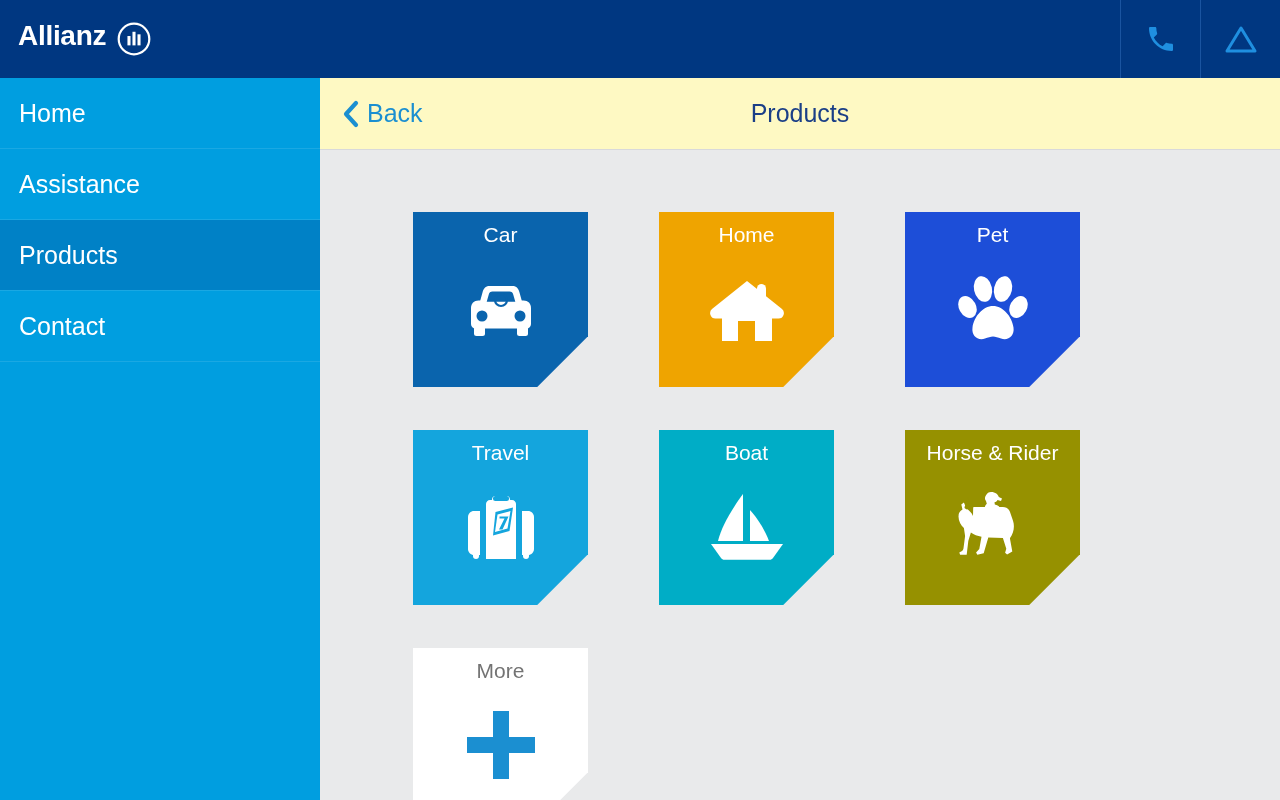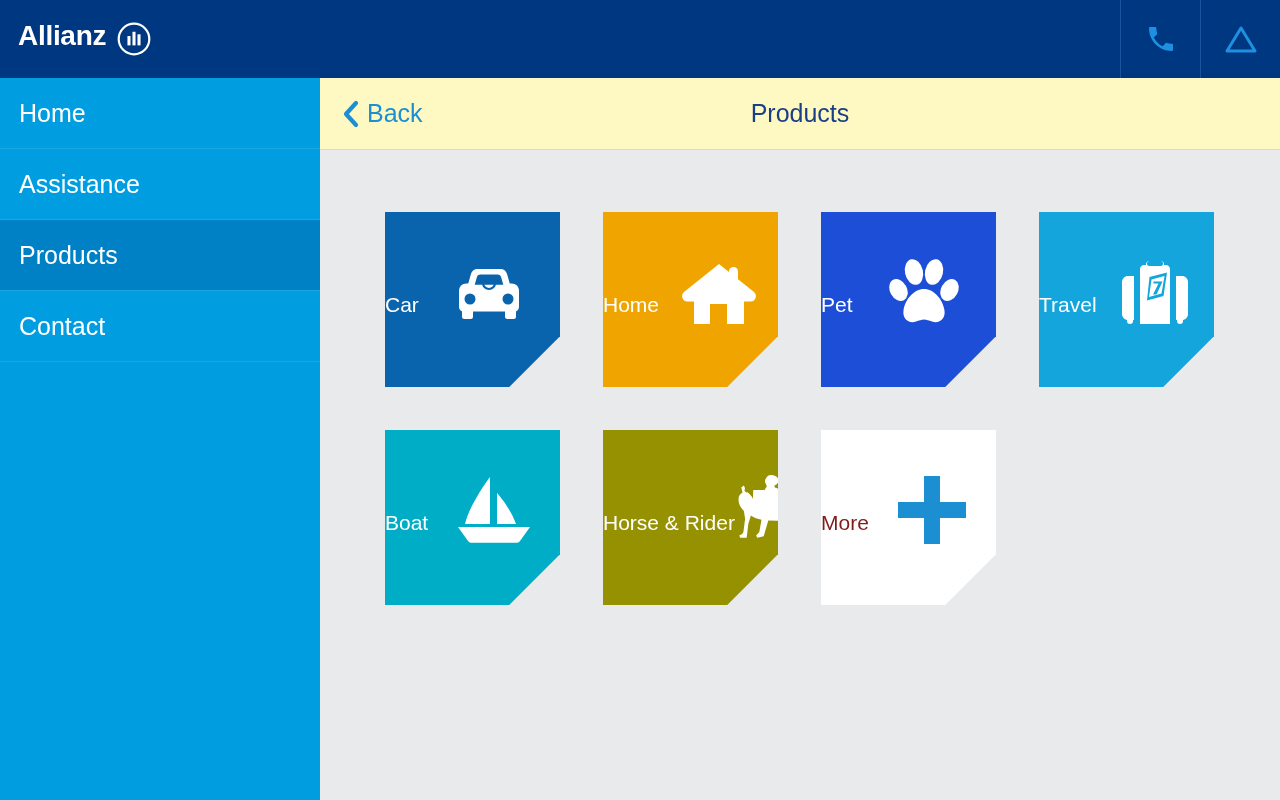--- a/index.html
+++ b/index.html
@@ -84,29 +84,29 @@
     width:850px;
     display:flex; flex-wrap:wrap;
     gap:43px 43px;
   }
   .tile {
     position:relative;
     width:175px; height:175px;
     cursor:pointer;
     -webkit-clip-path: polygon(0 0, 100% 0, 100% 71%, 71% 100%, 0 100%);
     clip-path: polygon(0 0, 100% 0, 100% 71%, 71% 100%, 0 100%);
-    display:flex; flex-direction:row; align-items:center;
+    display:flex; flex-direction:column; align-items:center;margin-left:28px;
   }
   .tile-label {
     margin-top:10px;
     font-size:21px; color:#ffffff;
     line-height:1.2;
     white-space:nowrap;
   }
-  .tile.light .tile-label { color:#7f1d1d; }
+  .tile.light .tile-label { color:#737373; }
   .tile-icon {
     flex:1 1 auto;
     display:flex; align-items:center; justify-content:center;
     width:100%;
     padding-bottom:16px;
   }
   .tile-icon svg { display:block; }
 </style>
 </head>
 <body>

